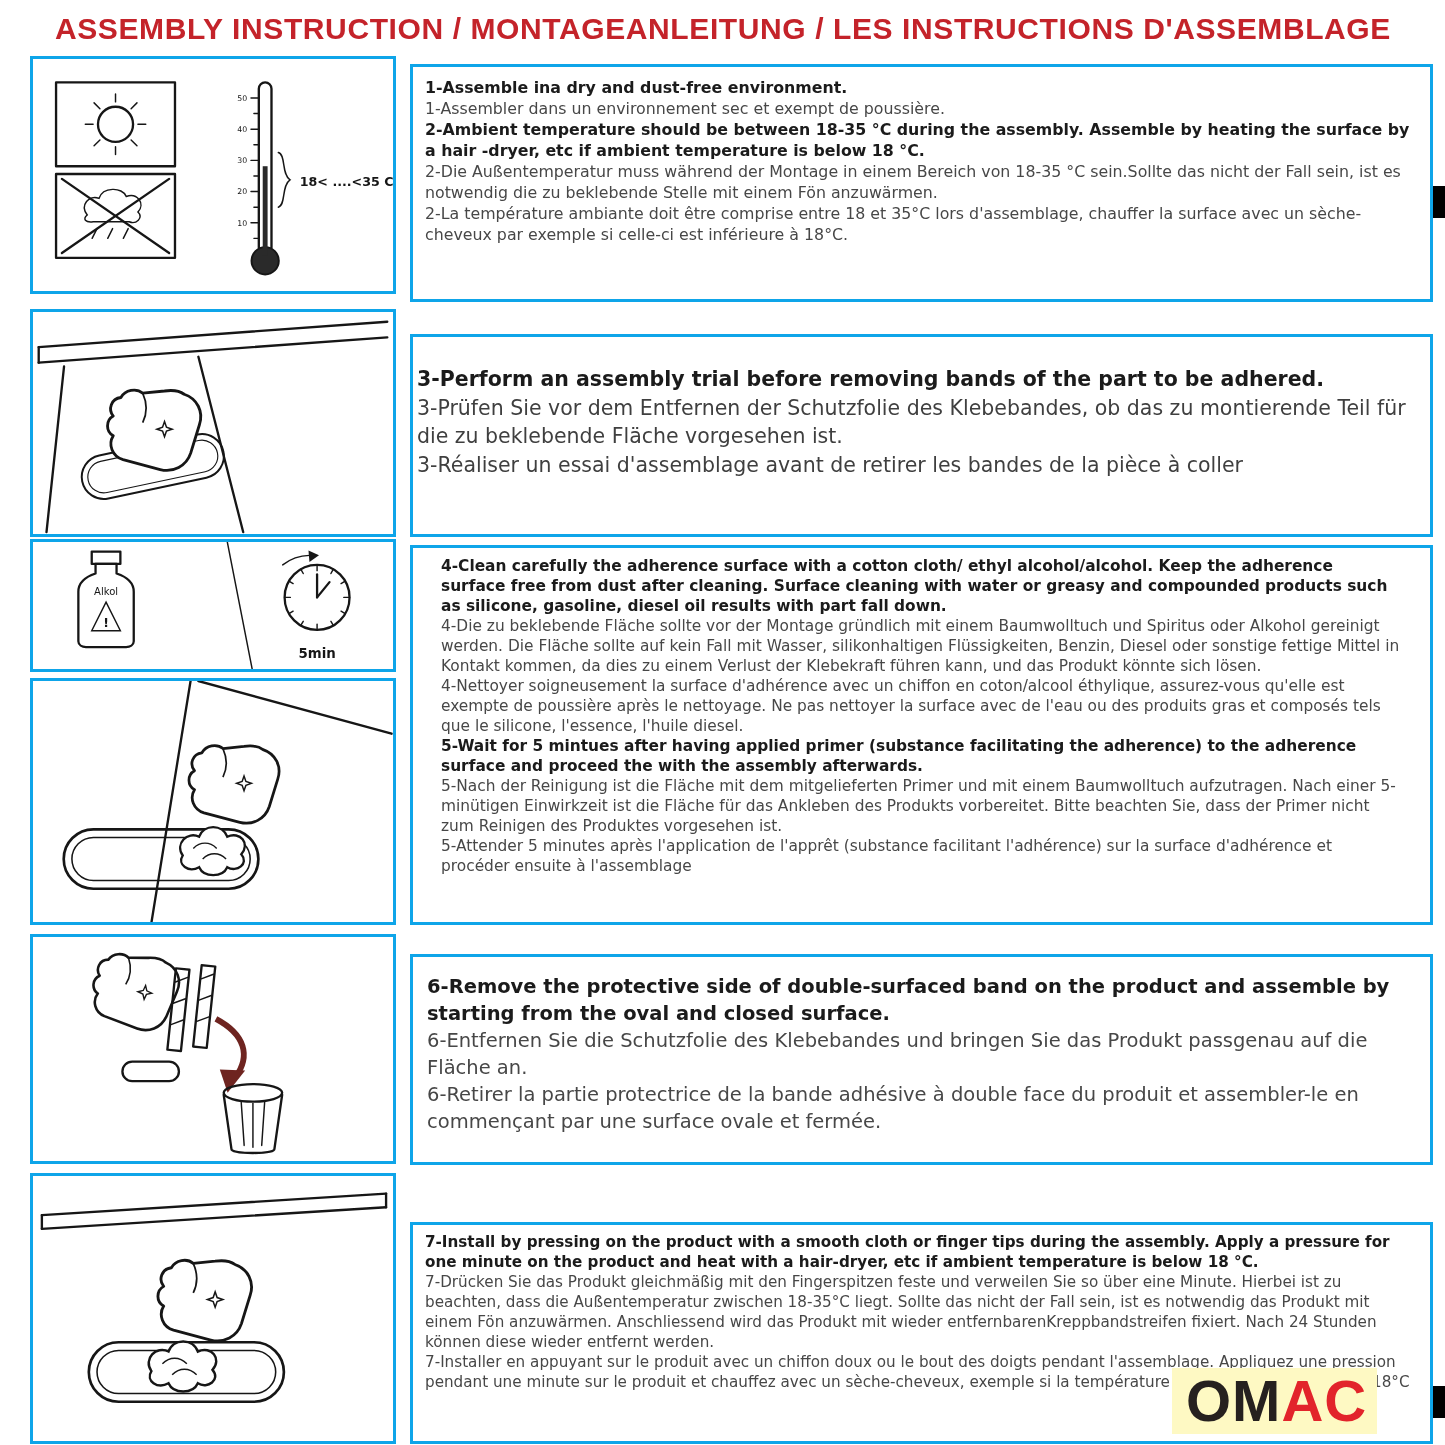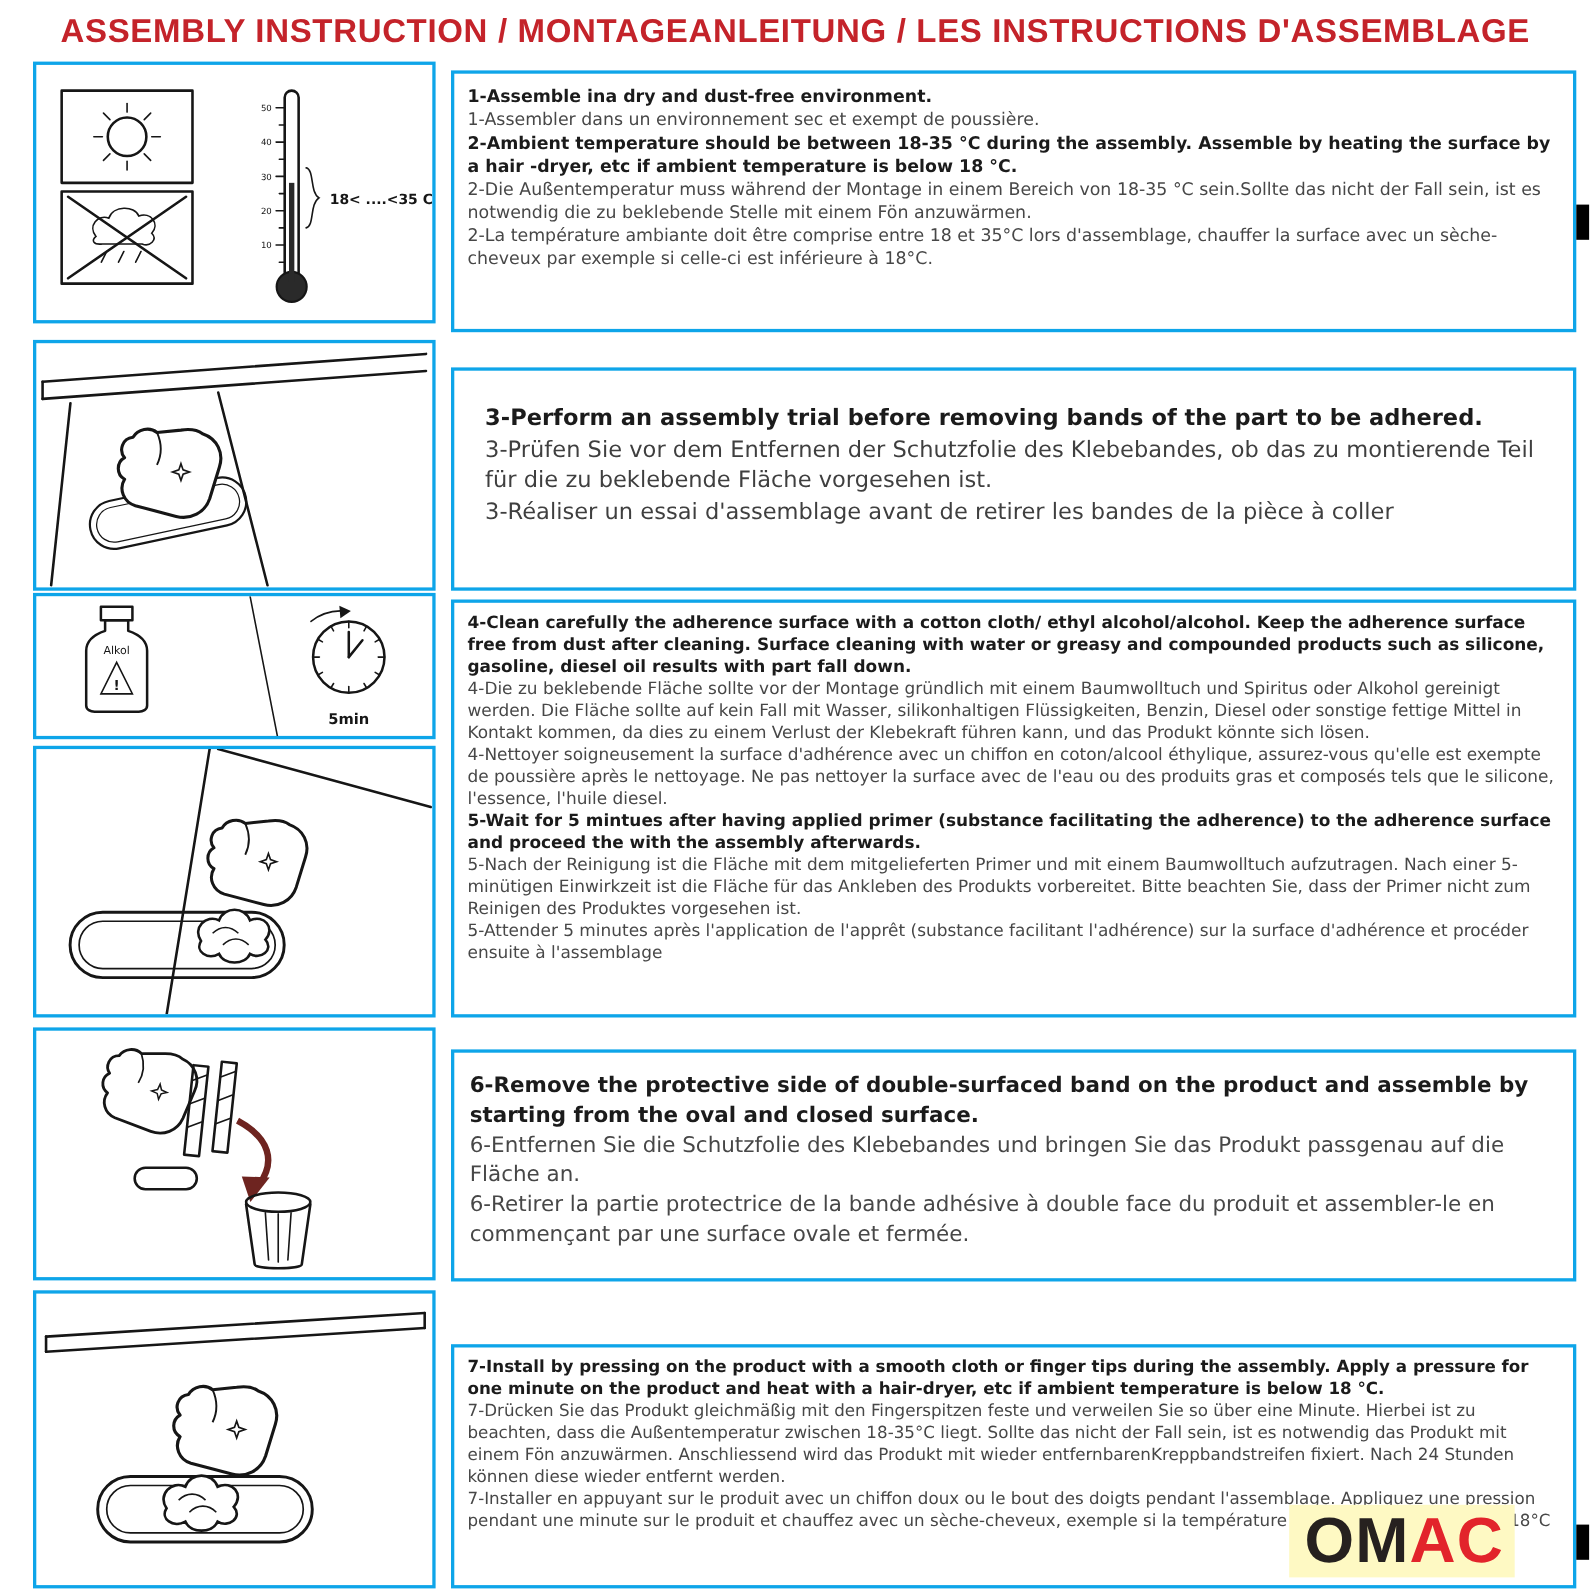--- a/index.html
+++ b/index.html
@@ -21,22 +21,22 @@
 
   .box { position:absolute; border:3px solid #0ea5e9; background:#fff; overflow:hidden; }
   .fig svg { width:100%; height:100%; display:block; }
 
   .txt { color:#474747; }
   .txt p { margin:0; }
   p.b { font-weight:bold; color:#1b1b1b; }
   .gap { margin-top:22px; }
 
   .s12 { padding:10px 12px 0; font-size:15.8px; line-height:1.33; }
-  .s3  { padding:28px 28px 0; font-size:20.5px; line-height:1.4; color:#3f3f3f; }
-  .s45 { padding:8px 12px 0; font-size:15.4px; line-height:1.3; }
+  .s3  { padding:28px 4px 0; font-size:20.5px; line-height:1.4; color:#3f3f3f; }
+  .s45 { padding:8px 28px 0; font-size:15.4px; line-height:1.3; }
   .s6  { padding:17px 14px 0; font-size:19.5px; line-height:1.38; }
   .s7  { padding:7px 12px 0; font-size:15.2px; line-height:1.32;margin-top:33px; }
 
   .print-mark { position:absolute; left:1433px; width:12px; height:32px; background:#000; }
 
   .logo {
     position:absolute; left:1172px; top:1368px;
     background:#fef9c3; padding:4px 10px 4px 14px;
     font-family:"Liberation Sans",sans-serif;
     font-weight:bold; font-size:58px; line-height:1; letter-spacing:1px;

